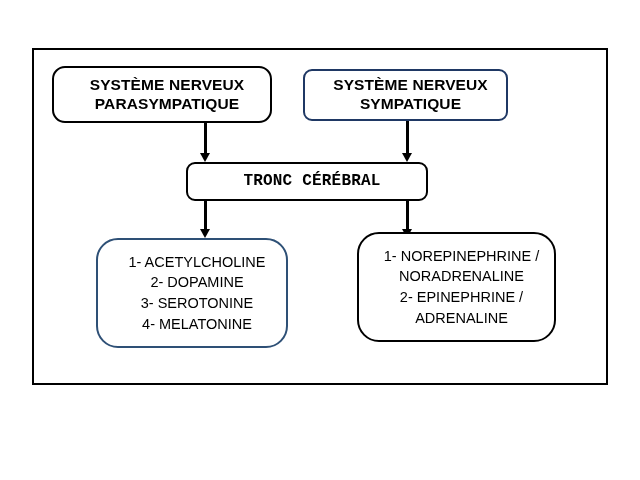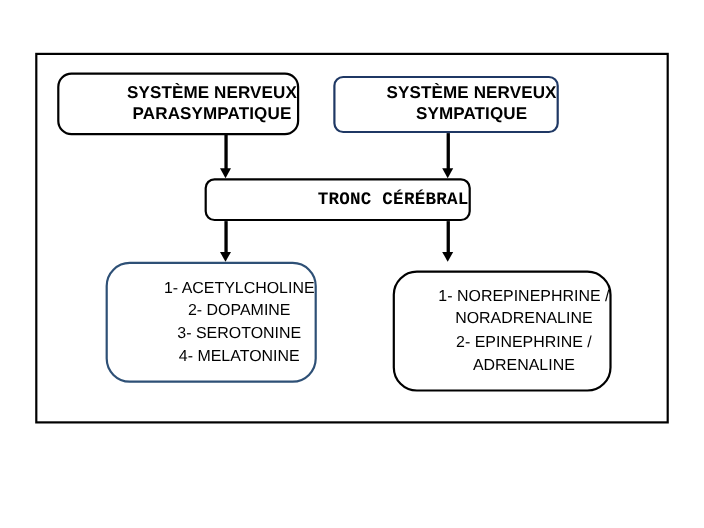--- a/index.html
+++ b/index.html
@@ -34,21 +34,21 @@
     background: #ffffff;
   }
 
   
   .node {
     position: absolute;
     box-sizing: border-box;
     background: #ffffff;
     display: flex;
     align-items: center;
-    justify-content: flex-end;
+    justify-content: center;
     text-align: center;
     color: #000000;
     z-index: 3;
     padding-left: 10px;
   }
   .node .node-text {
     display: block;
     white-space: pre-line;
     line-height: 1.22;
   }
@@ -110,21 +110,21 @@
   }
   #node-parasympathetic-transmitters .node-text {
     font-size: 14.5px;
     font-weight: normal;
     line-height: 1.42;
   }
 
   
   #node-sympathetic-transmitters {
     left: 357px;
-    top: 246px;
+    top: 232px;
     width: 199px;
     height: 110px;
     border: 2.5px solid #000000;
     border-radius: 22px;
   }
   #node-sympathetic-transmitters .node-text {
     font-size: 14.5px;
     font-weight: normal;
     line-height: 1.42;
   }

